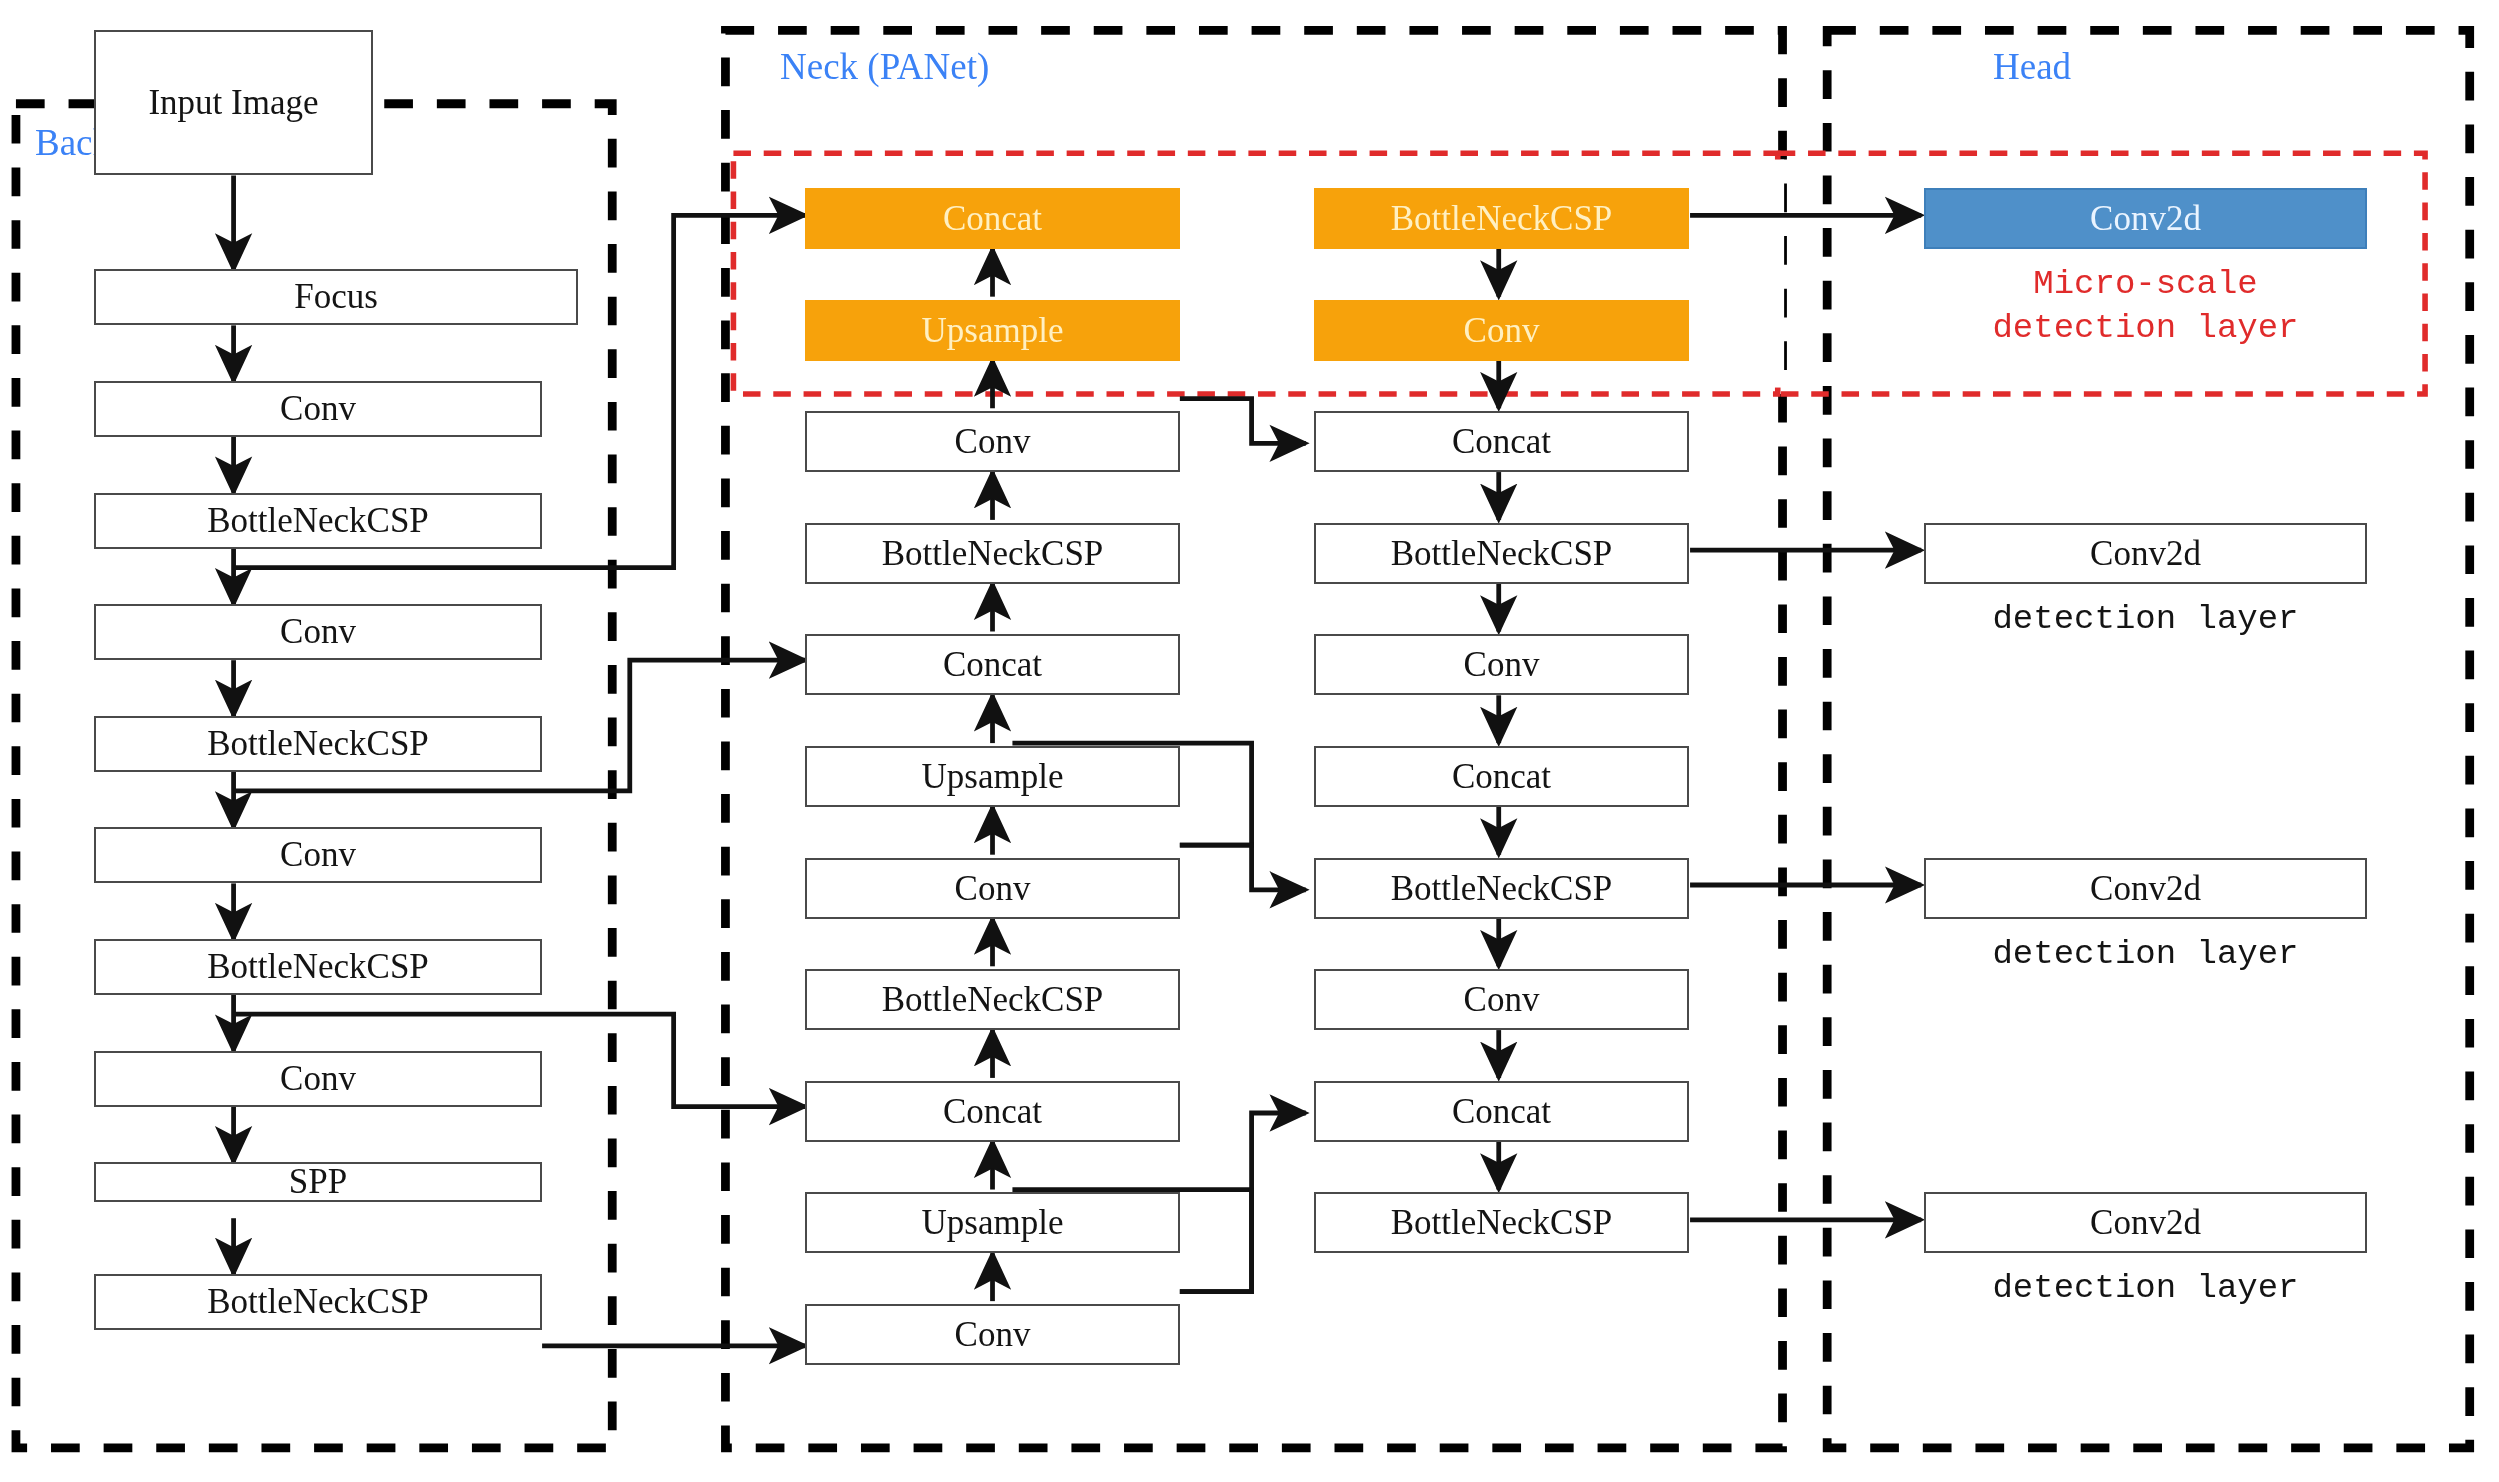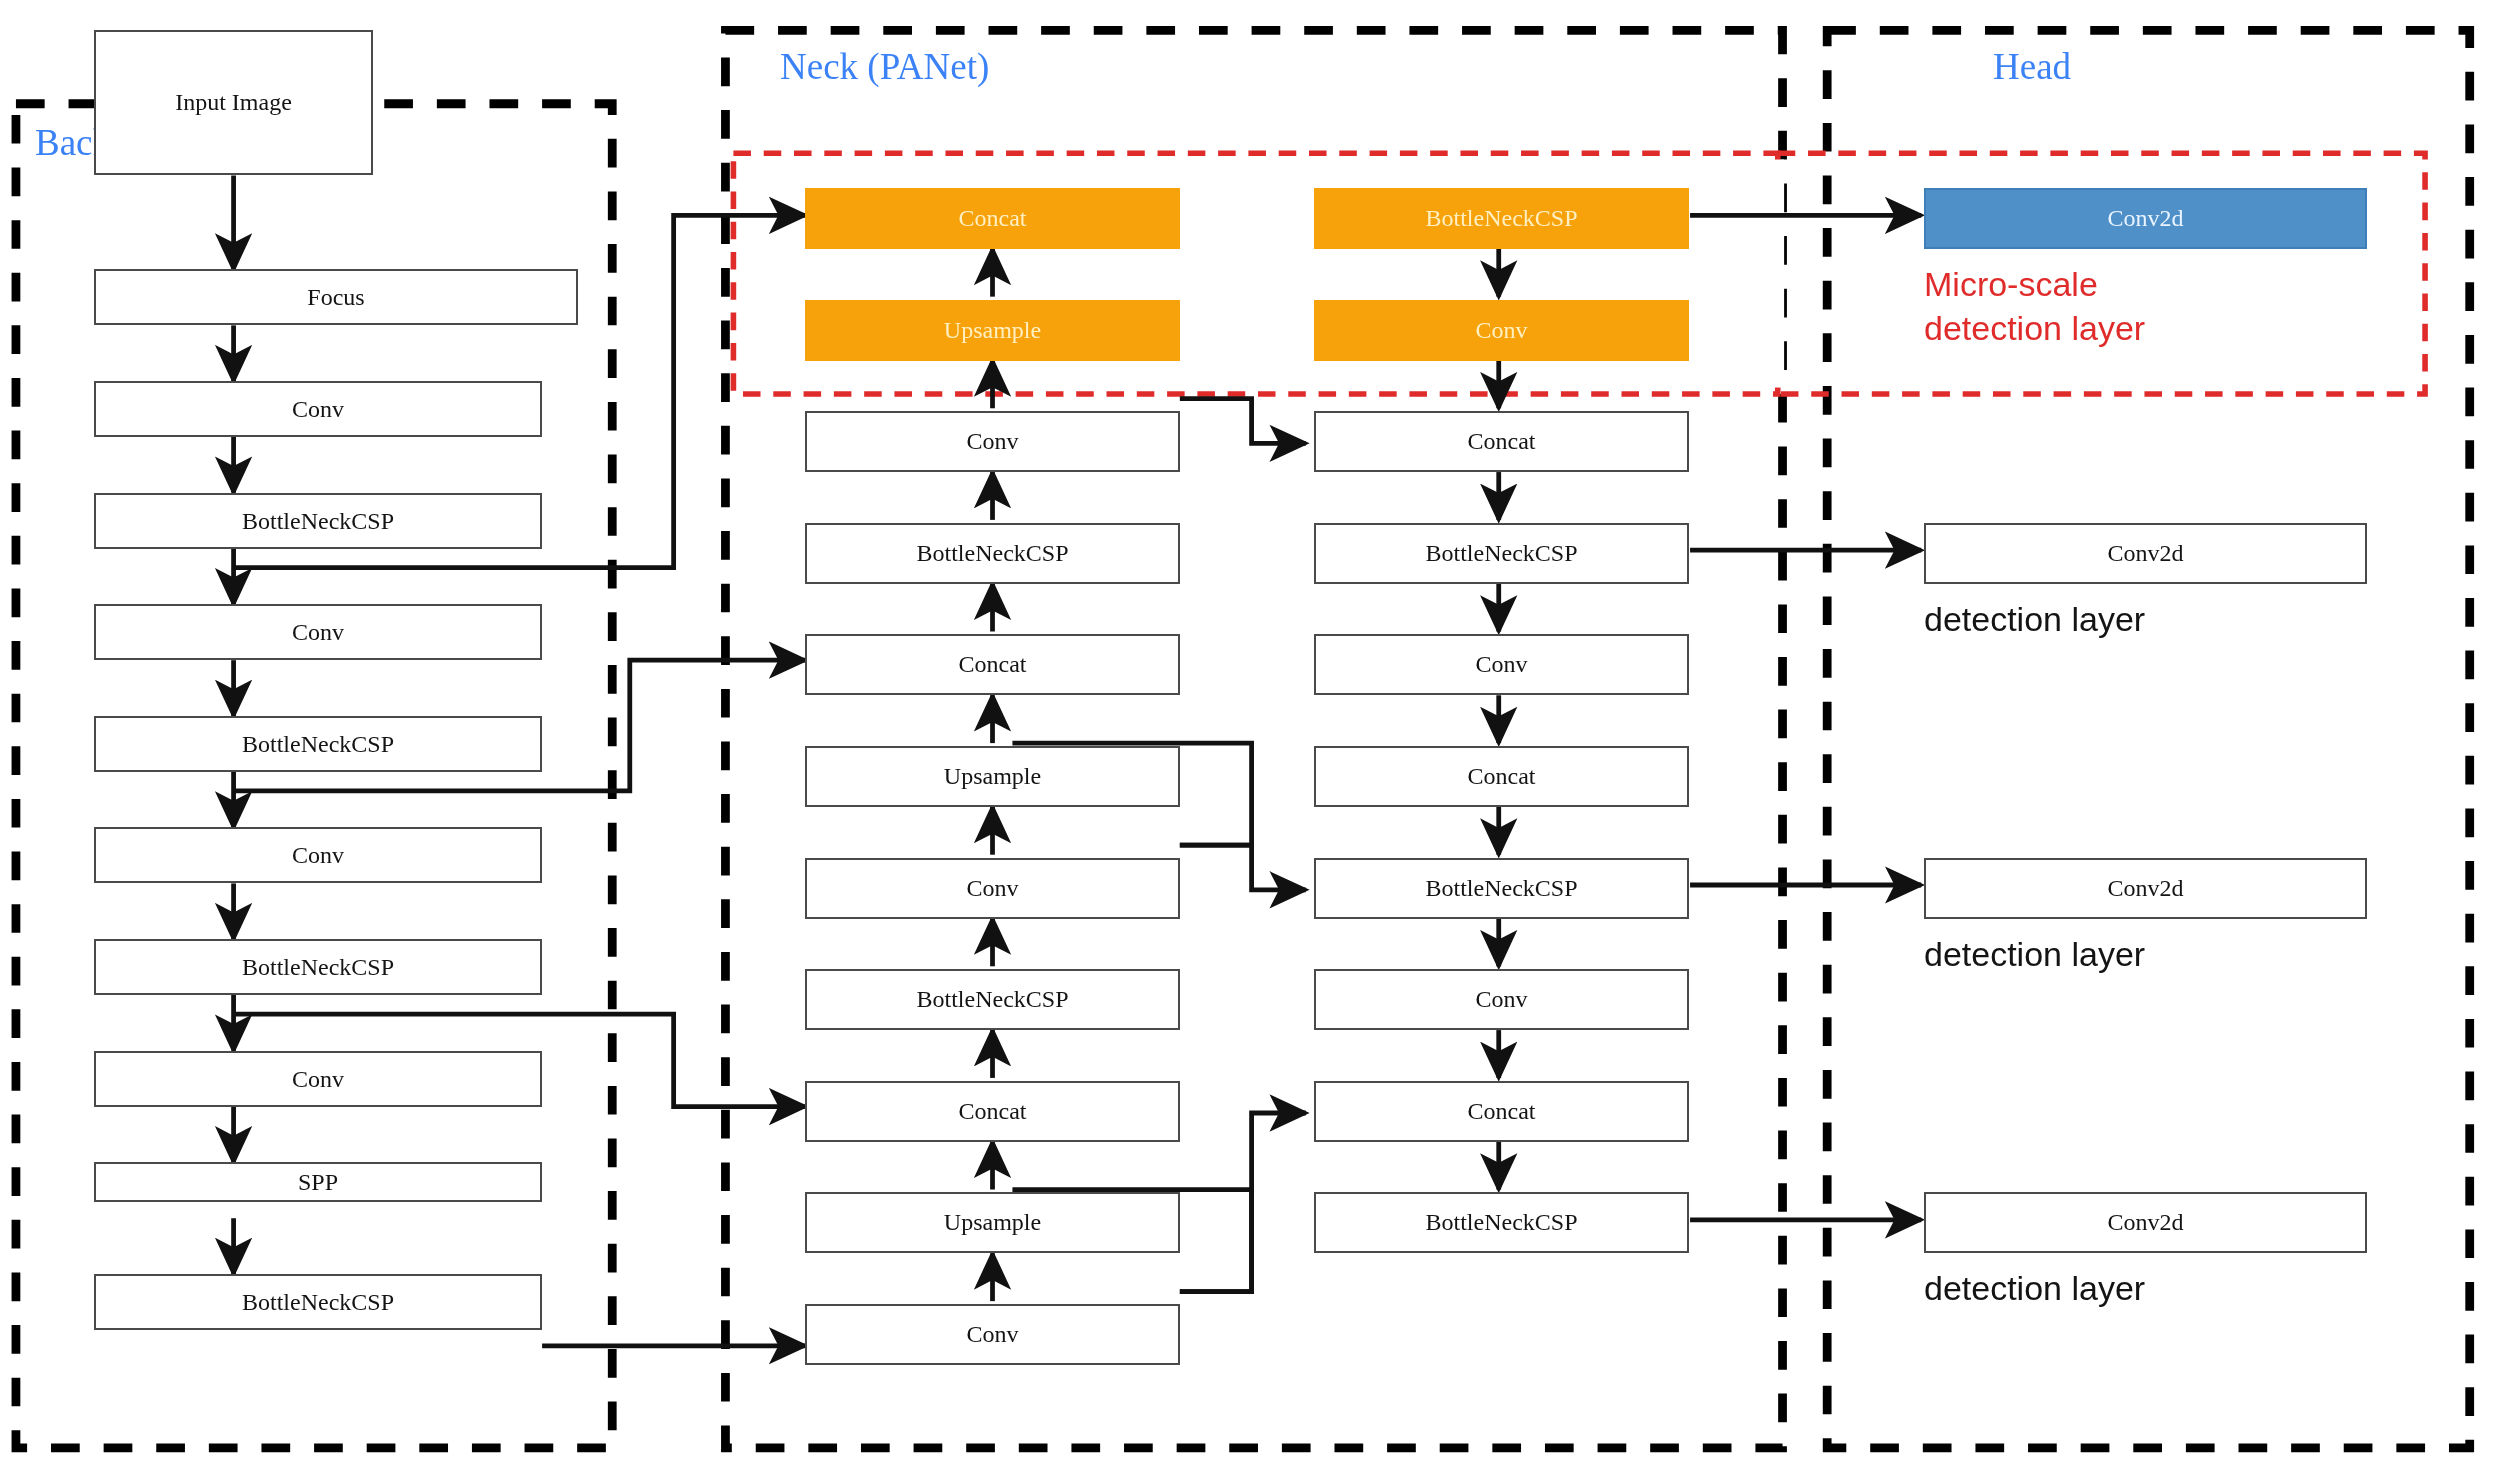--- a/index.html
+++ b/index.html
@@ -2,26 +2,26 @@
 <html style="font-size:12.8px"><head>
 <meta charset="utf-8">
 <style>
   html,body{margin:0;padding:0;background:#ffffff;}
   #stage{position:relative;width:2500px;height:1483px;background:#fff;
          font-family:"Liberation Serif", serif;overflow:hidden;}
   svg{position:absolute;left:0;top:0;width:2500px;height:1483px;}
   .group-label{position:absolute;font-size:37px;color:#3b82f6;white-space:nowrap;
                font-family:"Liberation Serif", serif;}
   .node{position:absolute;box-sizing:border-box;display:flex;align-items:center;
-        justify-content:center;font-size:24px;color:#141414;
+        justify-content:center;font-size:35px;color:#141414;
         border:2.4px solid #4a4a4a;background:#fff;font-family:"Liberation Serif", serif;}
   .node.orange{background:#F7A20B;border:none;color:#FFF0C2;}
   .node.blue{background:#4F90C9;border:2.4px solid #3E7FBA;color:#EAF4FF;}
-  .caption{position:absolute;text-align:left;font-size:34px;line-height:1.28;
-           color:#141414;font-family:Liberation Sans, sans-serif;}
+  .caption{position:absolute;text-align:center;font-size:34px;line-height:1.28;
+           color:#141414;font-family:Liberation Mono, monospace;}
   .caption.red{color:#E02B2B;}
 </style>
 </head>
 <body>
 
 <div id="stage">
 
   <svg viewBox="0 0 3136 1860">
     <defs>
       <marker id="ah" markerWidth="9" markerHeight="9" refX="7.6" refY="4.5" orient="auto" markerUnits="strokeWidth">

